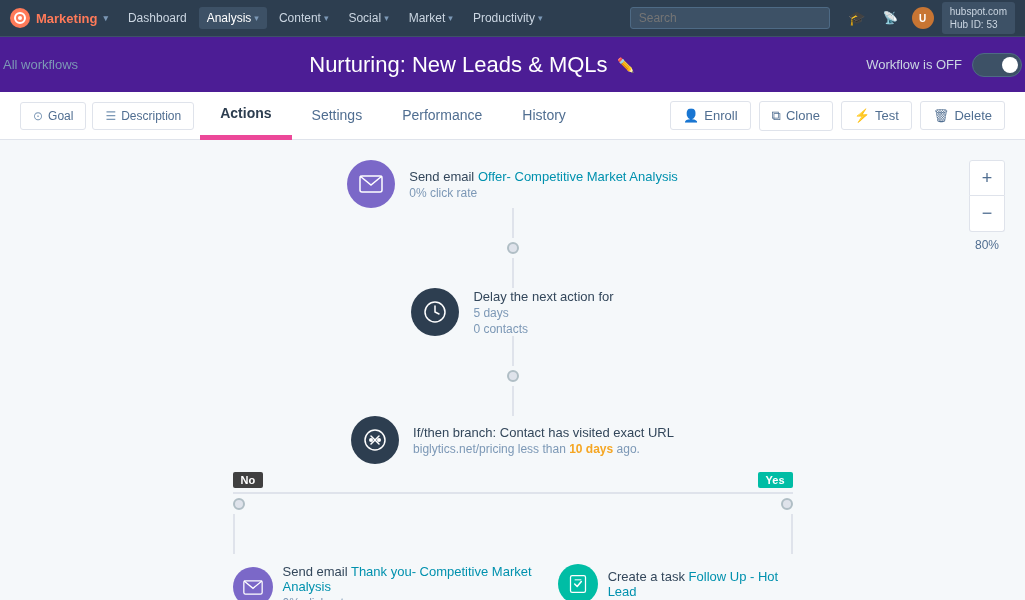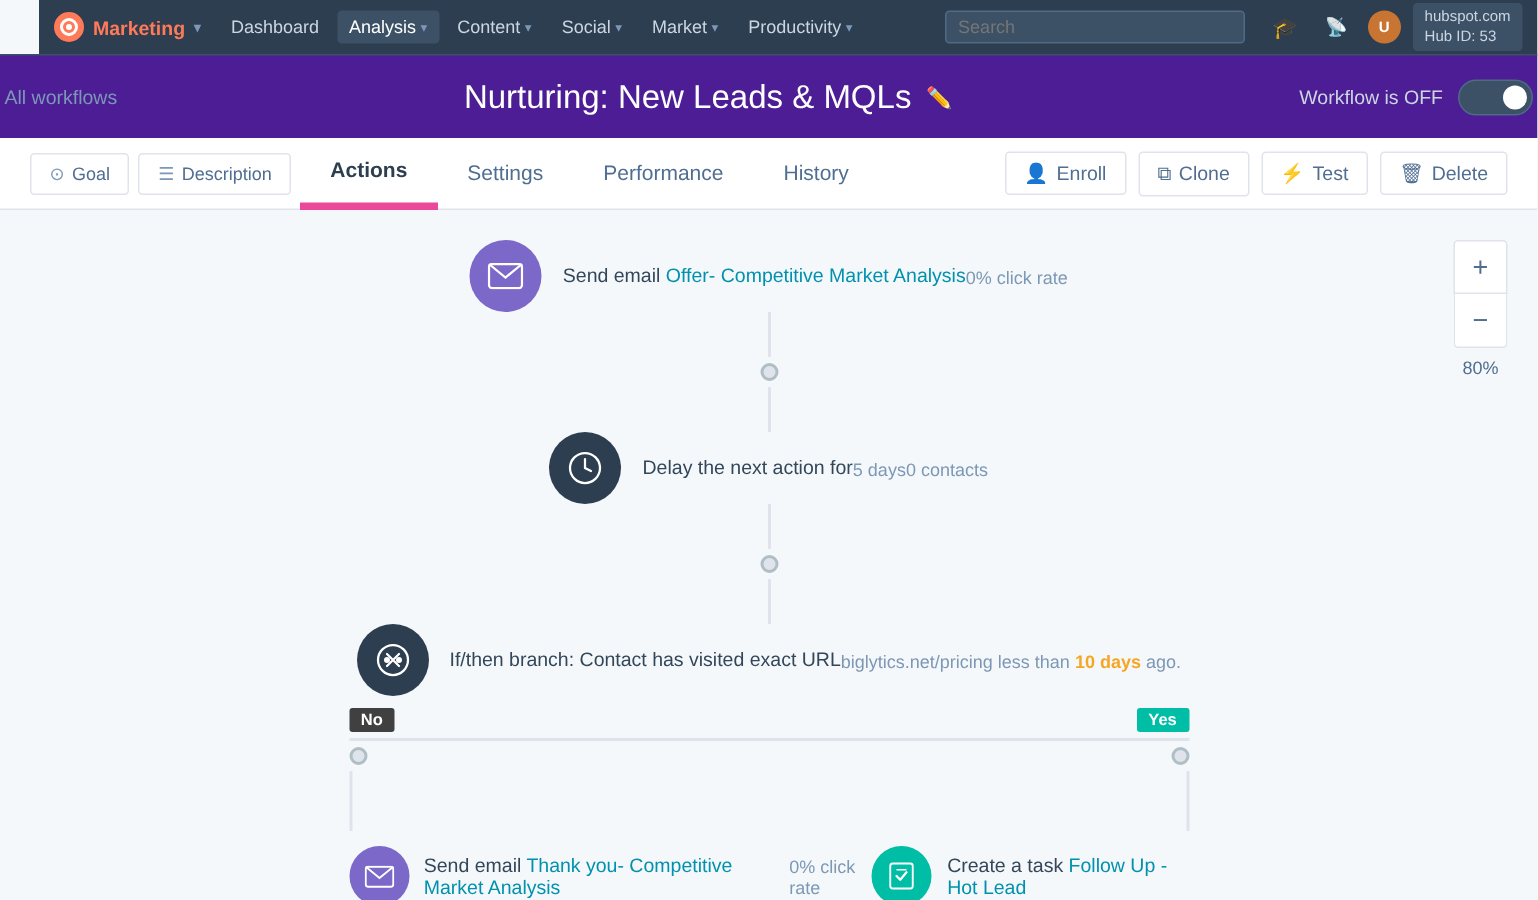--- a/index.html
+++ b/index.html
@@ -6,21 +6,20 @@
     body { font-family: -apple-system, BlinkMacSystemFont, 'Helvetica Neue', Arial, sans-serif; font-size: 13px; background: #f5f8fa; color: #33475b; }
 
     
     .top-nav {
       background: #2d3e50;
       height: 36px;
       display: flex;
       align-items: center;
       padding: 0 10px;
       gap: 4px;
-      margin-left: 26px;
     }
     .nav-brand {
       display: flex;
       align-items: center;
       gap: 6px;
       color: #ff7a59;
       font-weight: bold;
       font-size: 13px;
       margin-right: 8px;
     }
@@ -197,21 +196,21 @@
       display: flex; align-items: center; justify-content: center;
       flex-shrink: 0;
     }
 
     .node-icon-email { background: #7b68c8; }
     .node-icon-delay { background: #2d3e50; }
     .node-icon-branch { background: #2d3e50; }
     .node-icon-email2 { background: #7b68c8; }
     .node-icon-task { background: #00bda5; }
 
-    .node-info { display: flex; }
+    .node-info { display: flex; flex-direction: column; }
     .node-title { font-size: 13px; color: #33475b; }
     .node-link { color: #0091ae; text-decoration: none; }
     .node-sub { color: #7c98b6; font-size: 12px; margin-top: 2px; }
     .node-highlight { color: #f5a623; font-weight: 600; }
 
     .connector-line {
       width: 2px; height: 30px;
       background: #dfe3eb;
     }
 

